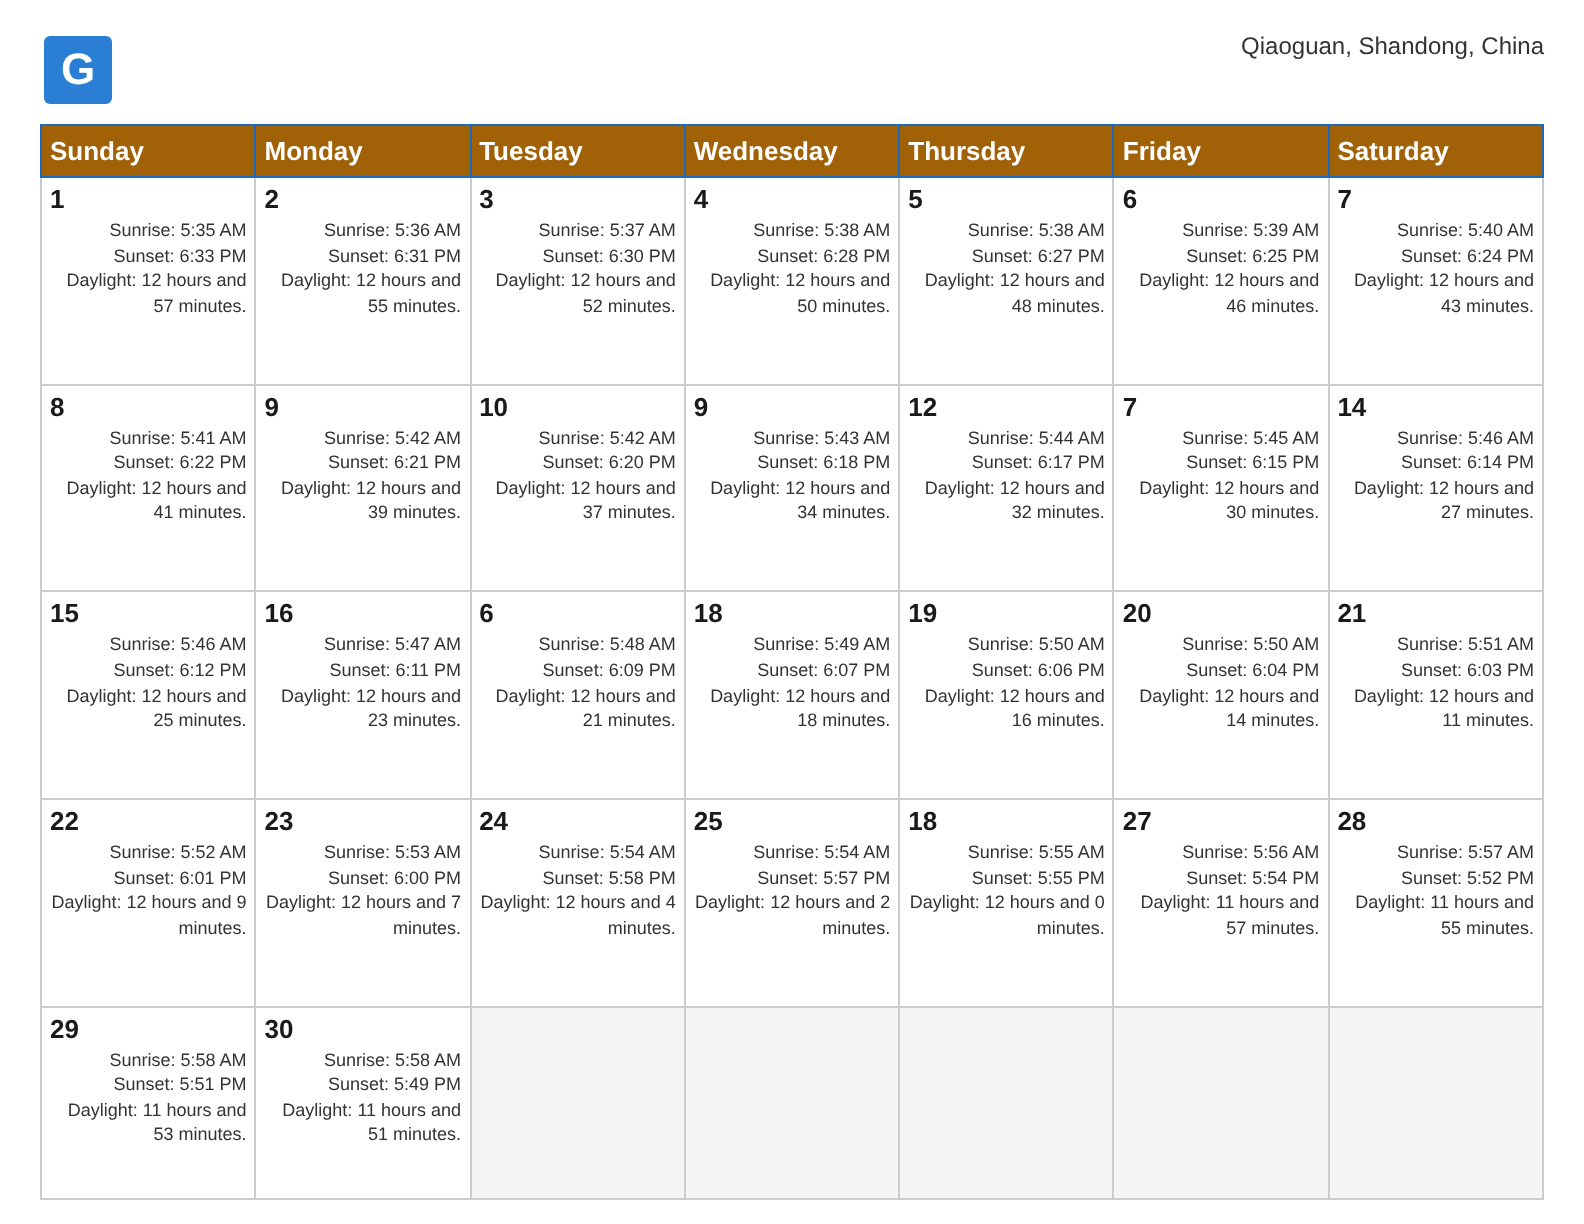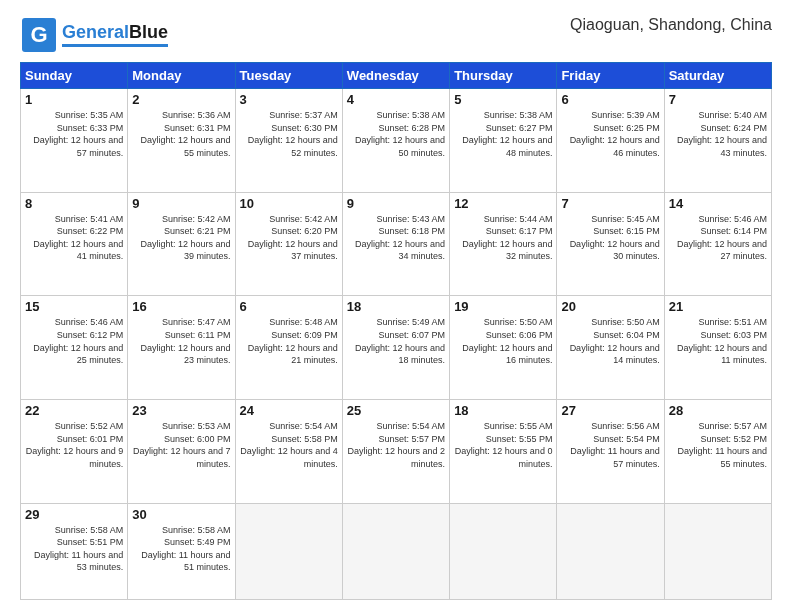--- a/index.html
+++ b/index.html
@@ -31,33 +31,33 @@
     .title-block {
       text-align: right;
     }
     .month-title {
       font-size: 32px;
       font-weight: bold;
       color: #1a1a1a;
       line-height: 1.1;
     }
     .location {
-      font-size: 16px;
+      font-size: 12px;
       color: #333;
       text-align: right;
     }
     .calendar {
       flex: 1;
       border: 1px solid #ccc;
       border-collapse: collapse;
       width: 100%;
       table-layout: fixed;
     }
     .calendar th {
-      background: #1d4ed8;
+      background: #a16207;
       color: #fff;
       font-size: 13px;
       font-weight: bold;
       padding: 5px 4px;
       text-align: left;
       border: 1px solid #1a6abf;
     }
     .calendar td {
       border: 1px solid #ccc;
       vertical-align: top;
@@ -92,26 +92,20 @@
 <body>
 
 <div class="page">
   <div class="header">
     <div class="logo">
       <div style="display:flex;align-items:center;gap:4px;">
         <svg width="38" height="38" viewBox="0 0 38 38">
           <rect x="2" y="2" width="34" height="34" rx="3" fill="#2a7fd4"></rect>
           <text x="19" y="26" text-anchor="middle" font-size="22" font-weight="bold" fill="white" font-family="Arial">G</text>
         </svg>
-        <div>
-          <div style="font-size:18px;font-weight:bold;color:#1a1a1a;line-height:1.1;">
-            <span style="color:#2a7fd4;">General</span><span style="color:#1a1a1a;">Blue</span>
-          </div>
-          <div style="height:3px;background:#2a7fd4;margin-top:2px;"></div>
-        </div>
       </div>
     </div>
     <div class="title-block">
       <div class="location">Qiaoguan, Shandong, China</div>
     </div>
   </div>
 
   <table class="calendar">
     <thead>
       <tr>

